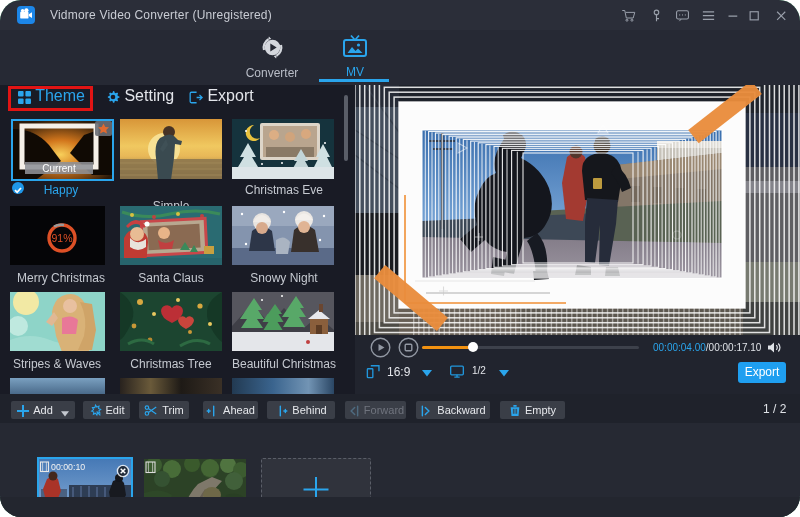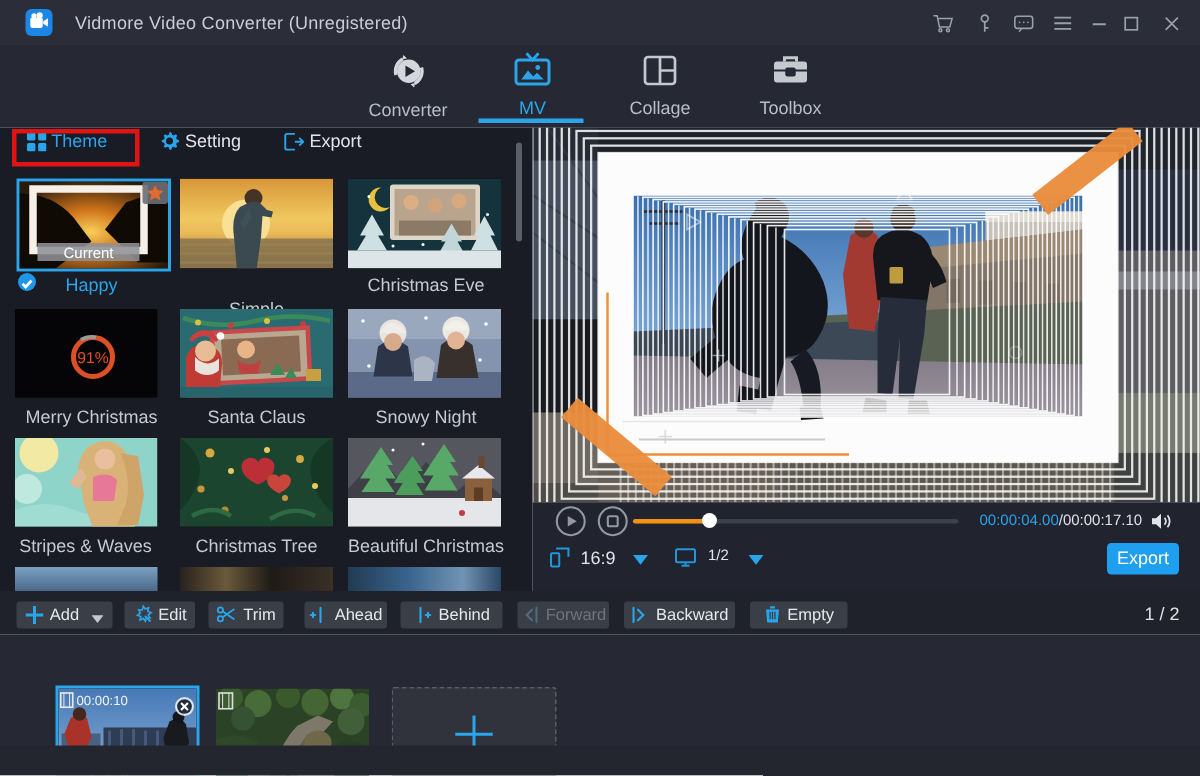--- a/index.html
+++ b/index.html
@@ -1,31 +1,31 @@
 <!DOCTYPE html>
 <html><head><meta charset="utf-8">
 <style>
 html,body{margin:0;padding:0;}
-#app{position:relative;width:800px;height:517px;background:#e5e5e5;overflow:hidden;
-  font-family:"Liberation Sans",sans-serif;-webkit-font-smoothing:antialiased;}
+#app{position:relative;width:800px;height:517px;background:#86efac;overflow:hidden;
+  font-family:"Liberation Sans",sans-serif;border-radius:21px;-webkit-font-smoothing:antialiased;}
 .abs{position:absolute;}
 
 #titlebar{position:absolute;left:0;top:0;width:800px;height:30px;background:#2b2e39;}
 #appicon{position:absolute;left:17px;top:6px;width:18px;height:18px;border-radius:4px;background:#1c86e8;}
 #apptitle{position:absolute;left:50px;top:8px;font-size:12px;color:#c9ccd4;letter-spacing:.2px;}
 .winic{position:absolute;top:8px;width:15px;height:15px;color:#9aa0ab;}
 
 #navbar{position:absolute;left:0;top:30px;width:800px;height:55px;background:#262934;}
 .tab{position:absolute;top:4px;width:90px;text-align:center;color:#b9bdc7;font-size:12px;}
 .tab .ic{display:inline-block;height:26px;margin-top:0px;}
 .tab .lb{margin-top:2px;}
 #mvline{position:absolute;left:319px;top:49px;width:70px;height:3px;background:#2aa5ec;}
 
 #leftpanel{position:absolute;left:0;top:85px;width:355px;height:309px;background:#191b25;overflow:hidden;}
-.ptab{position:absolute;top:2px;height:22px;font-size:12px;color:#e3e5ea;}
+.ptab{position:absolute;top:2px;height:22px;font-size:16px;color:#e3e5ea;}
 .ptab svg{vertical-align:-3px;}
 #redbox{position:absolute;left:8px;top:1px;width:79px;height:19px;border:3px solid #e11414;}
 .thumb{position:absolute;width:102px;height:59px;background:#111;overflow:hidden;}
 .tlabel{position:absolute;width:110px;text-align:center;font-size:12px;color:#c5c9d0;}
 
 #preview{position:absolute;left:355px;top:85px;width:445px;height:250px;background:#20242e;overflow:hidden;}
 
 #ctrlbar{position:absolute;left:355px;top:335px;width:445px;height:59px;background:#21242e;}
 #exportbtn{position:absolute;left:383px;top:27px;width:48px;height:21px;background:#1f9ff0;border-radius:3px;
   color:#fff;font-size:12px;text-align:center;line-height:21px;}
@@ -94,36 +94,20 @@
     <div class="lb">Converter</div>
   </div>
   <div class="tab" style="left:310px;color:#2aa5ec">
     <span class="ic"><svg width="28" height="26" viewBox="0 0 28 26">
       <path d="M10 1.5l4 4.5 4-4.5" fill="none" stroke="#2aa5ec" stroke-width="1.8"></path>
       <rect x="3" y="6" width="22" height="16" rx="2" fill="none" stroke="#2aa5ec" stroke-width="2"></rect>
       <path d="M6.5 19l4.5-6 3.5 4 2.5-2.5 4.5 4.5z" fill="#2aa5ec"></path>
       <circle cx="17.5" cy="11" r="1.6" fill="#2aa5ec"></circle>
     </svg></span>
     <div class="lb">MV</div>
-  </div>
-  <div class="tab" style="left:395px">
-    <span class="ic"><svg width="26" height="26" viewBox="0 0 26 26" fill="none" stroke="#c4c8cf" stroke-width="1.8">
-      <rect x="3" y="4" width="20" height="18" rx="2"></rect>
-      <path d="M13 4v18 M13 13h10"></path>
-    </svg></span>
-    <div class="lb">Collage</div>
-  </div>
-  <div class="tab" style="left:482px">
-    <span class="ic"><svg width="28" height="26" viewBox="0 0 28 26">
-      <rect x="3" y="7" width="22" height="14" rx="2" fill="#c4c8cf"></rect>
-      <path d="M10 7V4.5h8V7" fill="none" stroke="#c4c8cf" stroke-width="2"></path>
-      <rect x="11" y="11.5" width="6" height="5" rx="1" fill="#262934" stroke="#262934"></rect>
-      <path d="M3 13h22" stroke="#262934" stroke-width="1.4"></path>
-    </svg></span>
-    <div class="lb">Toolbox</div>
   </div>
   <div id="mvline"></div>
 </div>
 
 <div id="leftpanel">
   <div class="ptab" style="left:18px;color:#2aa5ec">
     <svg width="13" height="13" viewBox="0 0 13 13" fill="#2aa5ec">
       <rect x="0" y="0" width="5.6" height="5.6" rx="1"></rect>
           <rect x="7.4" y="0" width="5.6" height="5.6" rx="1"></rect>
       <rect x="0" y="7.4" width="5.6" height="5.6" rx="1"></rect>

